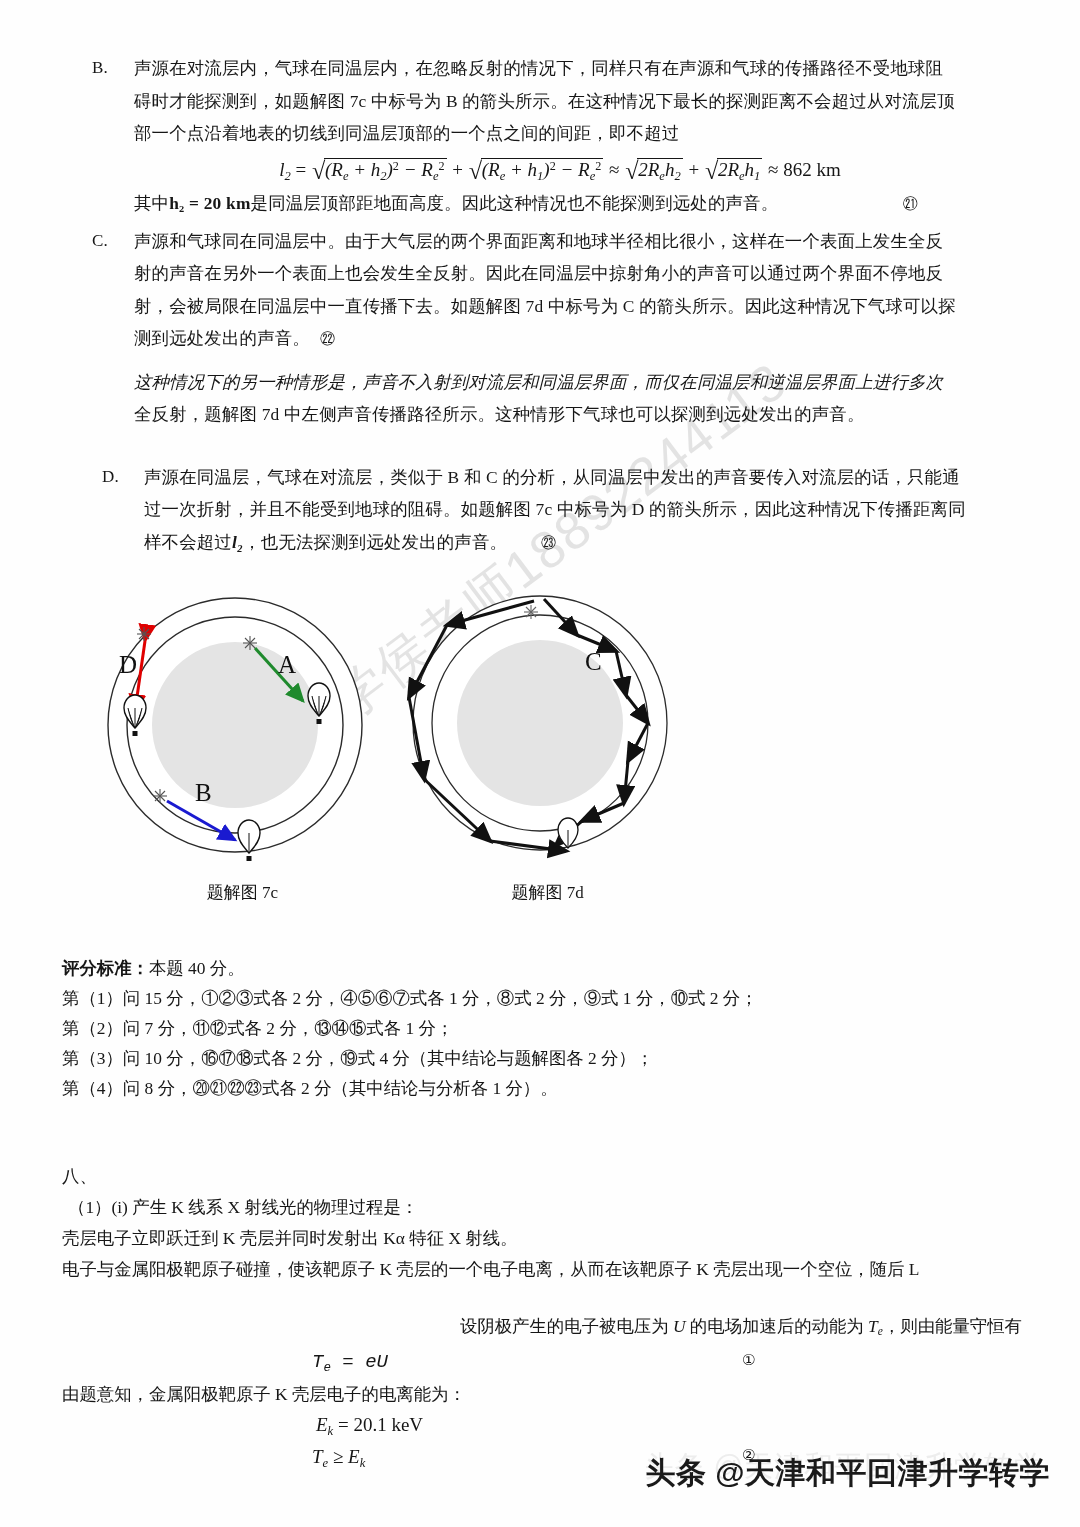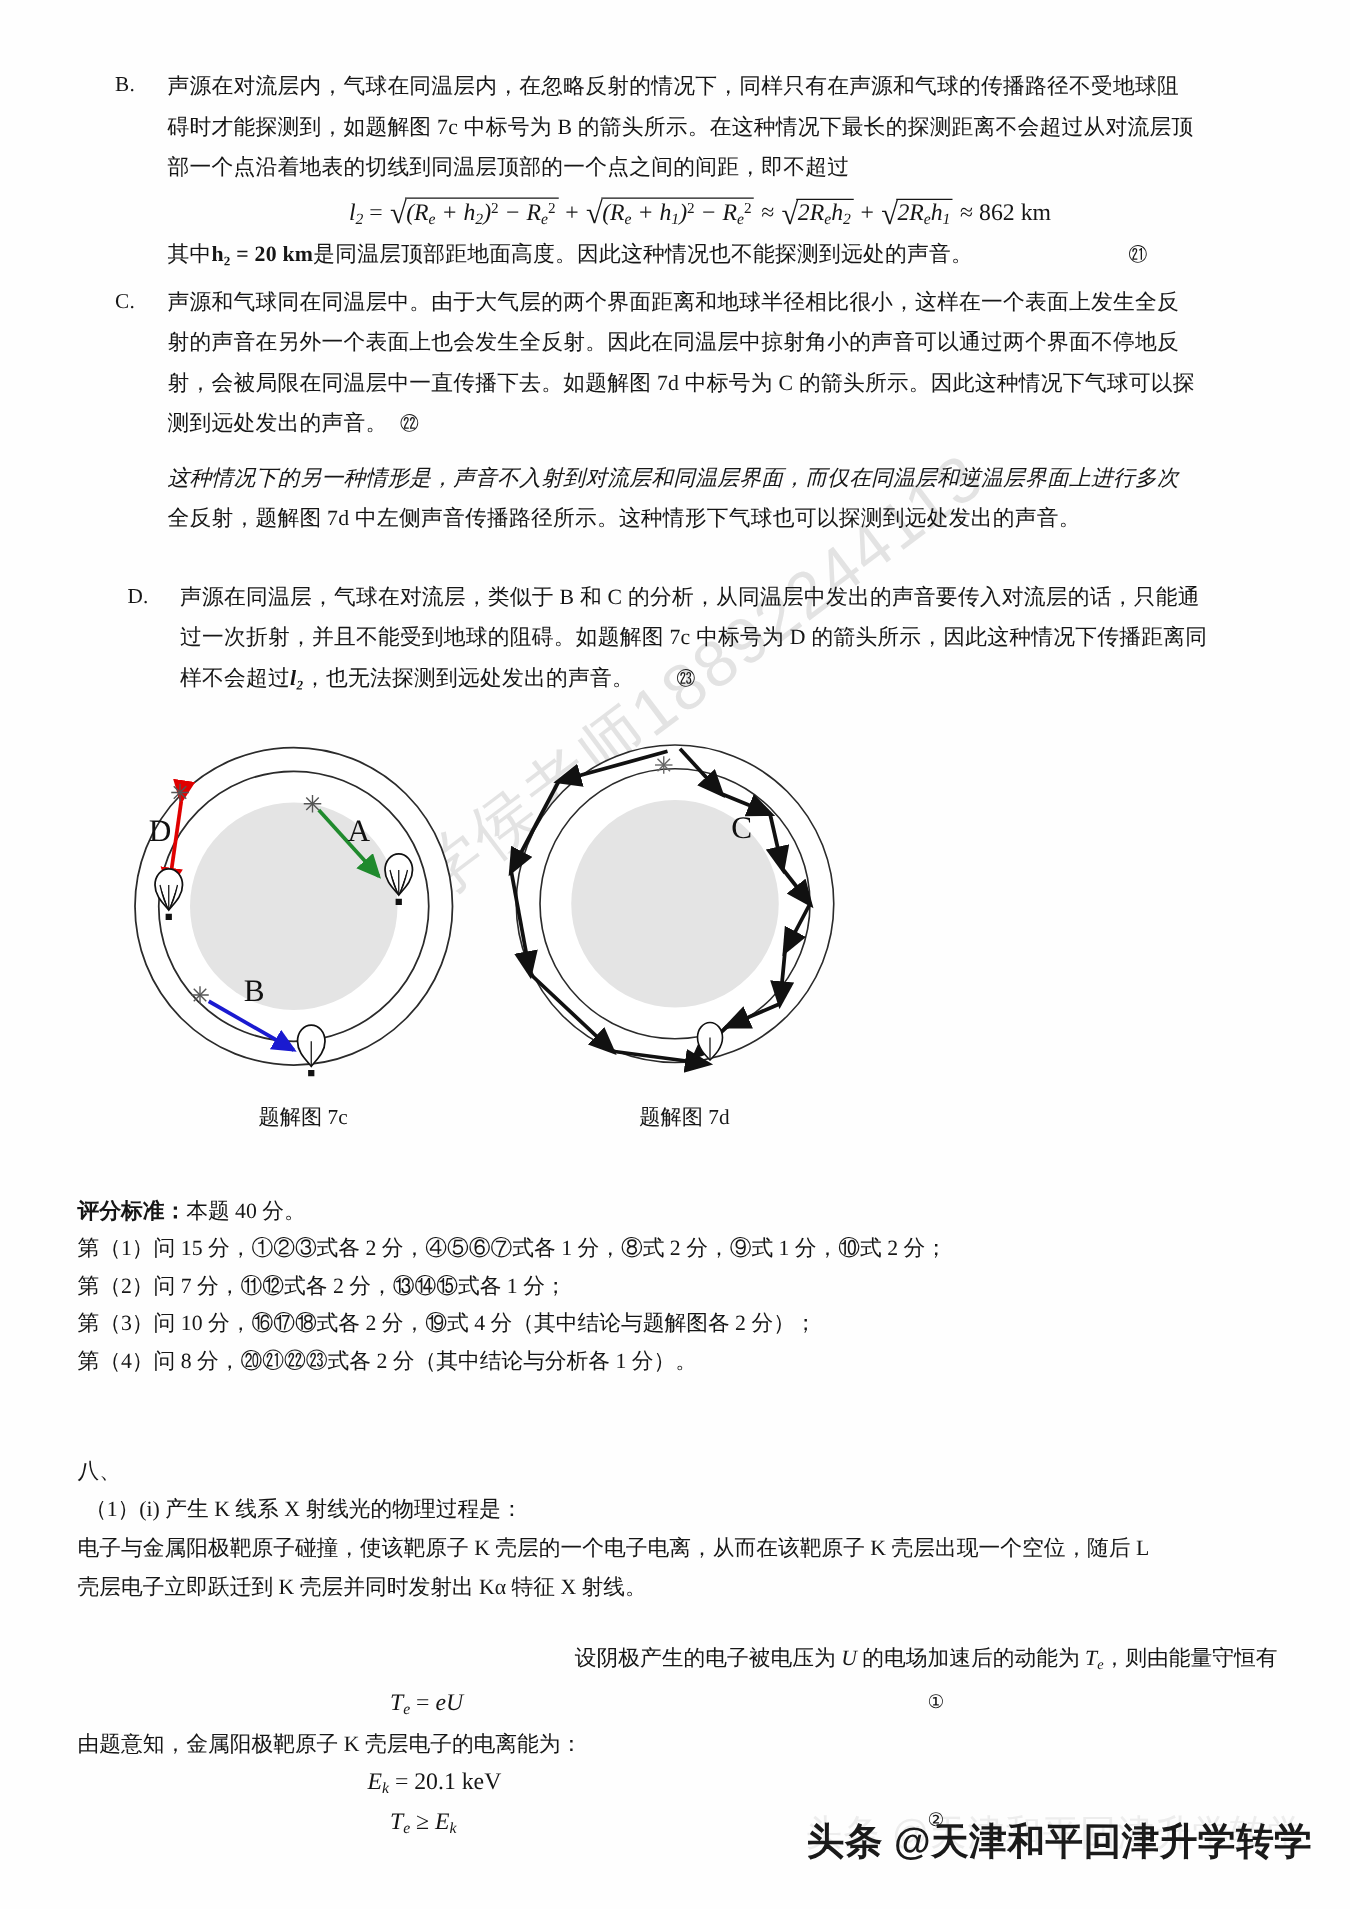--- a/index.html
+++ b/index.html
@@ -355,38 +355,38 @@
       </div>
       <div class="score-line">第（1）问 15 分，①②③式各 2 分，④⑤⑥⑦式各 1 分，⑧式 2 分，⑨式 1 分，⑩式 2 分；</div>
       <div class="score-line">第（2）问 7 分，⑪⑫式各 2 分，⑬⑭⑮式各 1 分；</div>
       <div class="score-line">第（3）问 10 分，⑯⑰⑱式各 2 分，⑲式 4 分（其中结论与题解图各 2 分）；</div>
       <div class="score-line">第（4）问 8 分，⑳㉑㉒㉓式各 2 分（其中结论与分析各 1 分）。</div>
     </div>
 
     <div style="margin:58px 0 0 62px; width:960px;">
       <div class="p8">八、</div>
       <div class="p8" style="margin-left:6px;">（1）(i) 产生 K 线系 X 射线光的物理过程是：</div>
+      <div class="p8">壳层电子立即跃迁到 K 壳层并同时发射出 Kα 特征 X 射线。</div>
       <div class="p8">电子与金属阳极靶原子碰撞，使该靶原子 K 壳层的一个电子电离，从而在该靶原子 K 壳层出现一个空位，随后 L</div>
-      <div class="p8">壳层电子立即跃迁到 K 壳层并同时发射出 Kα 特征 X 射线。</div>
 
       <div class="p8" style="margin-top:26px;text-align:right;">
         设阴极产生的电子被电压为<span class="ital">&nbsp;U&nbsp;</span>的电场加速后的动能为<span class="ital">&nbsp;T<sub>e</sub></span>，则由能量守恒有
       </div>
 
       <div style="position:relative; height:32px;">
-        <div style="position:absolute; left:250px; top:0;" class="math">
+        <div style="position:absolute; left:250px; top:0;font-family:Liberation Mono, monospace;" class="math">
           <span>T<sub>e</sub></span><span class="rm"> = </span><span>eU</span>
         </div>
         <div style="position:absolute; left:680px; top:4px;" class="circ">①</div>
       </div>
 
       <div class="p8">由题意知，金属阳极靶原子 K 壳层电子的电离能为：</div>
 
       <div style="position:relative; height:32px;">
-        <div style="position:absolute; left:232px; top:0;text-align:center;" class="math">
+        <div style="position:absolute; left:254px; top:0;text-align:center;" class="math">
           <span>E<sub>k</sub></span><span class="rm"> = 20.1 keV</span>
         </div>
       </div>
 
 
       <div style="position:relative; height:32px;">
         <div style="position:absolute; left:250px; top:0;" class="math">
           <span>T<sub>e</sub></span><span class="rm"> ≥ </span><span>E<sub>k</sub></span>
         </div>
         <div style="position:absolute; left:680px; top:4px;" class="circ">②</div>

